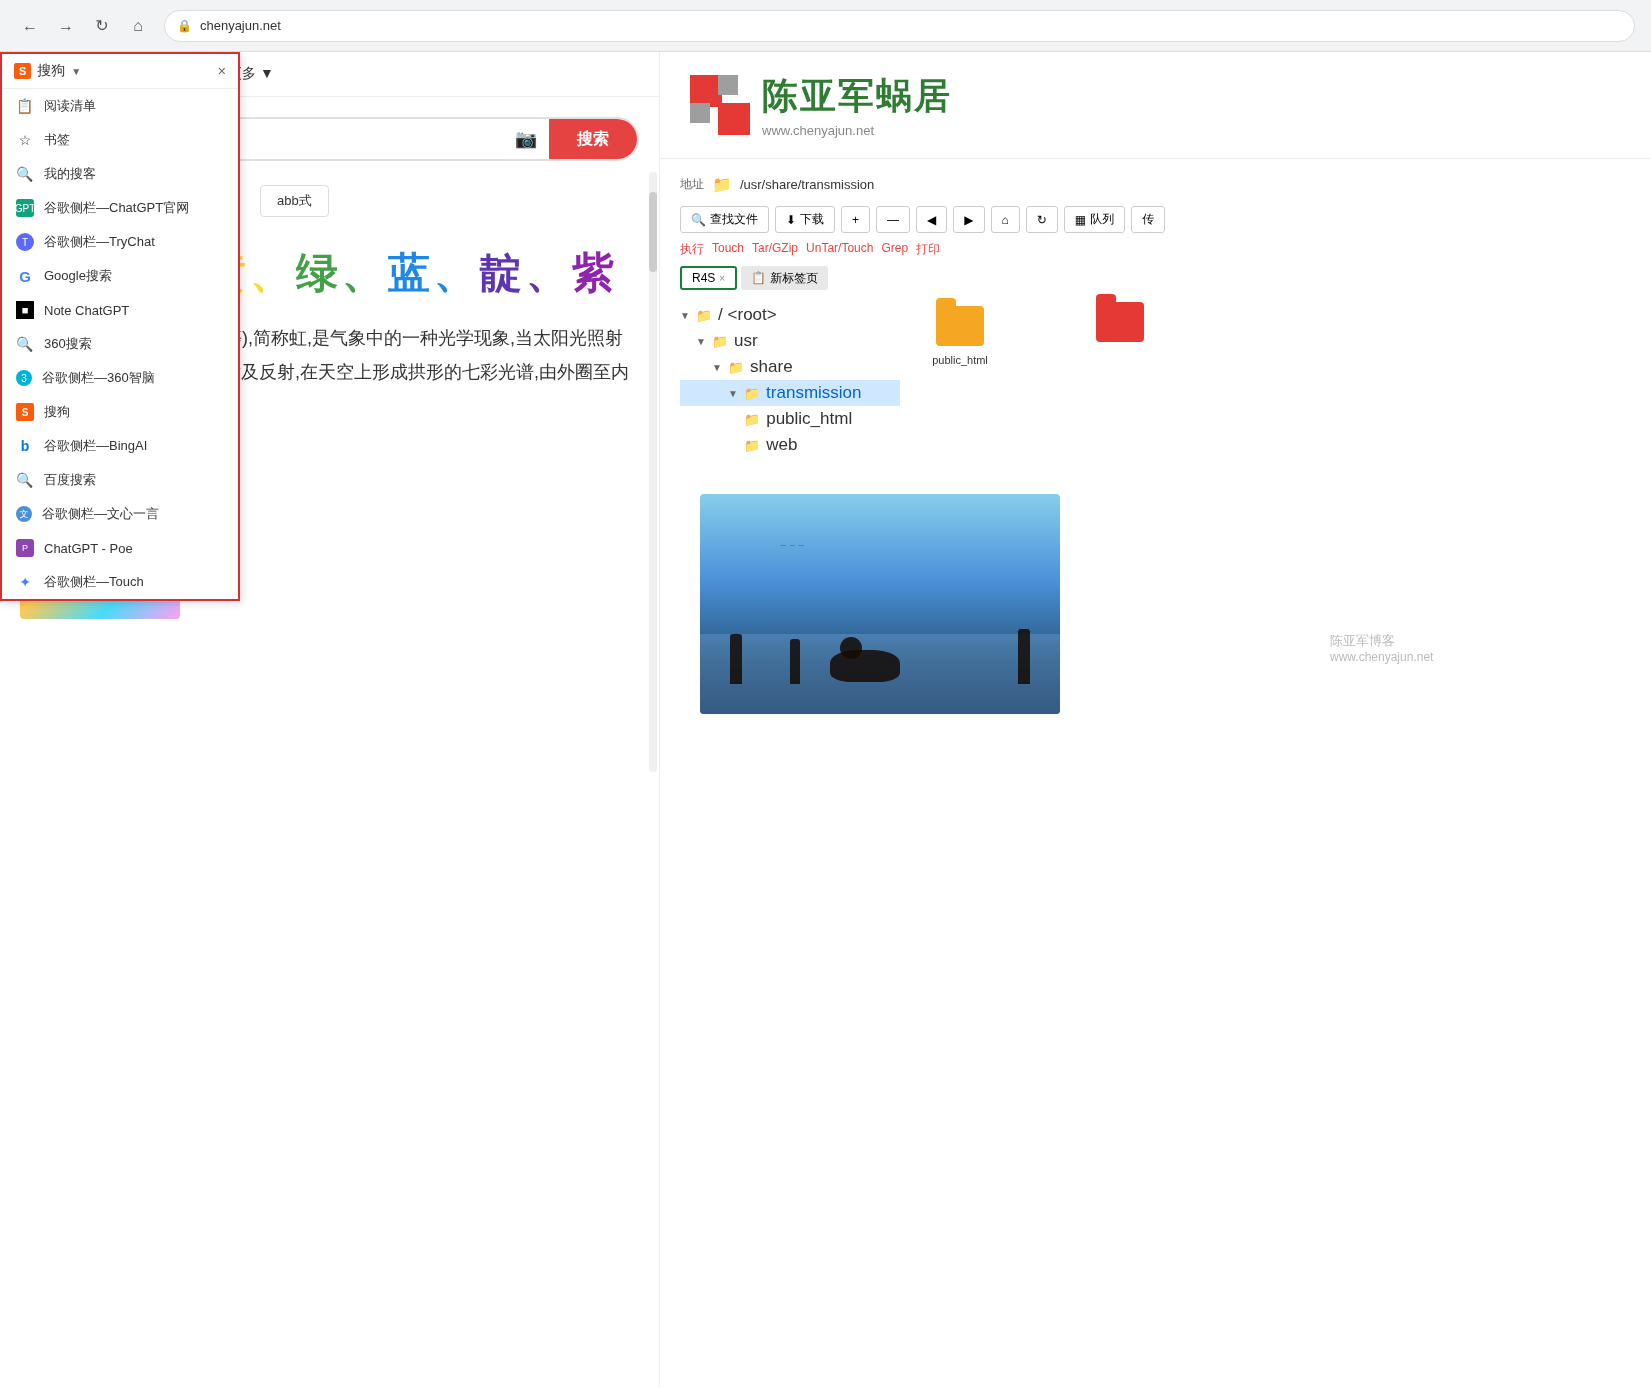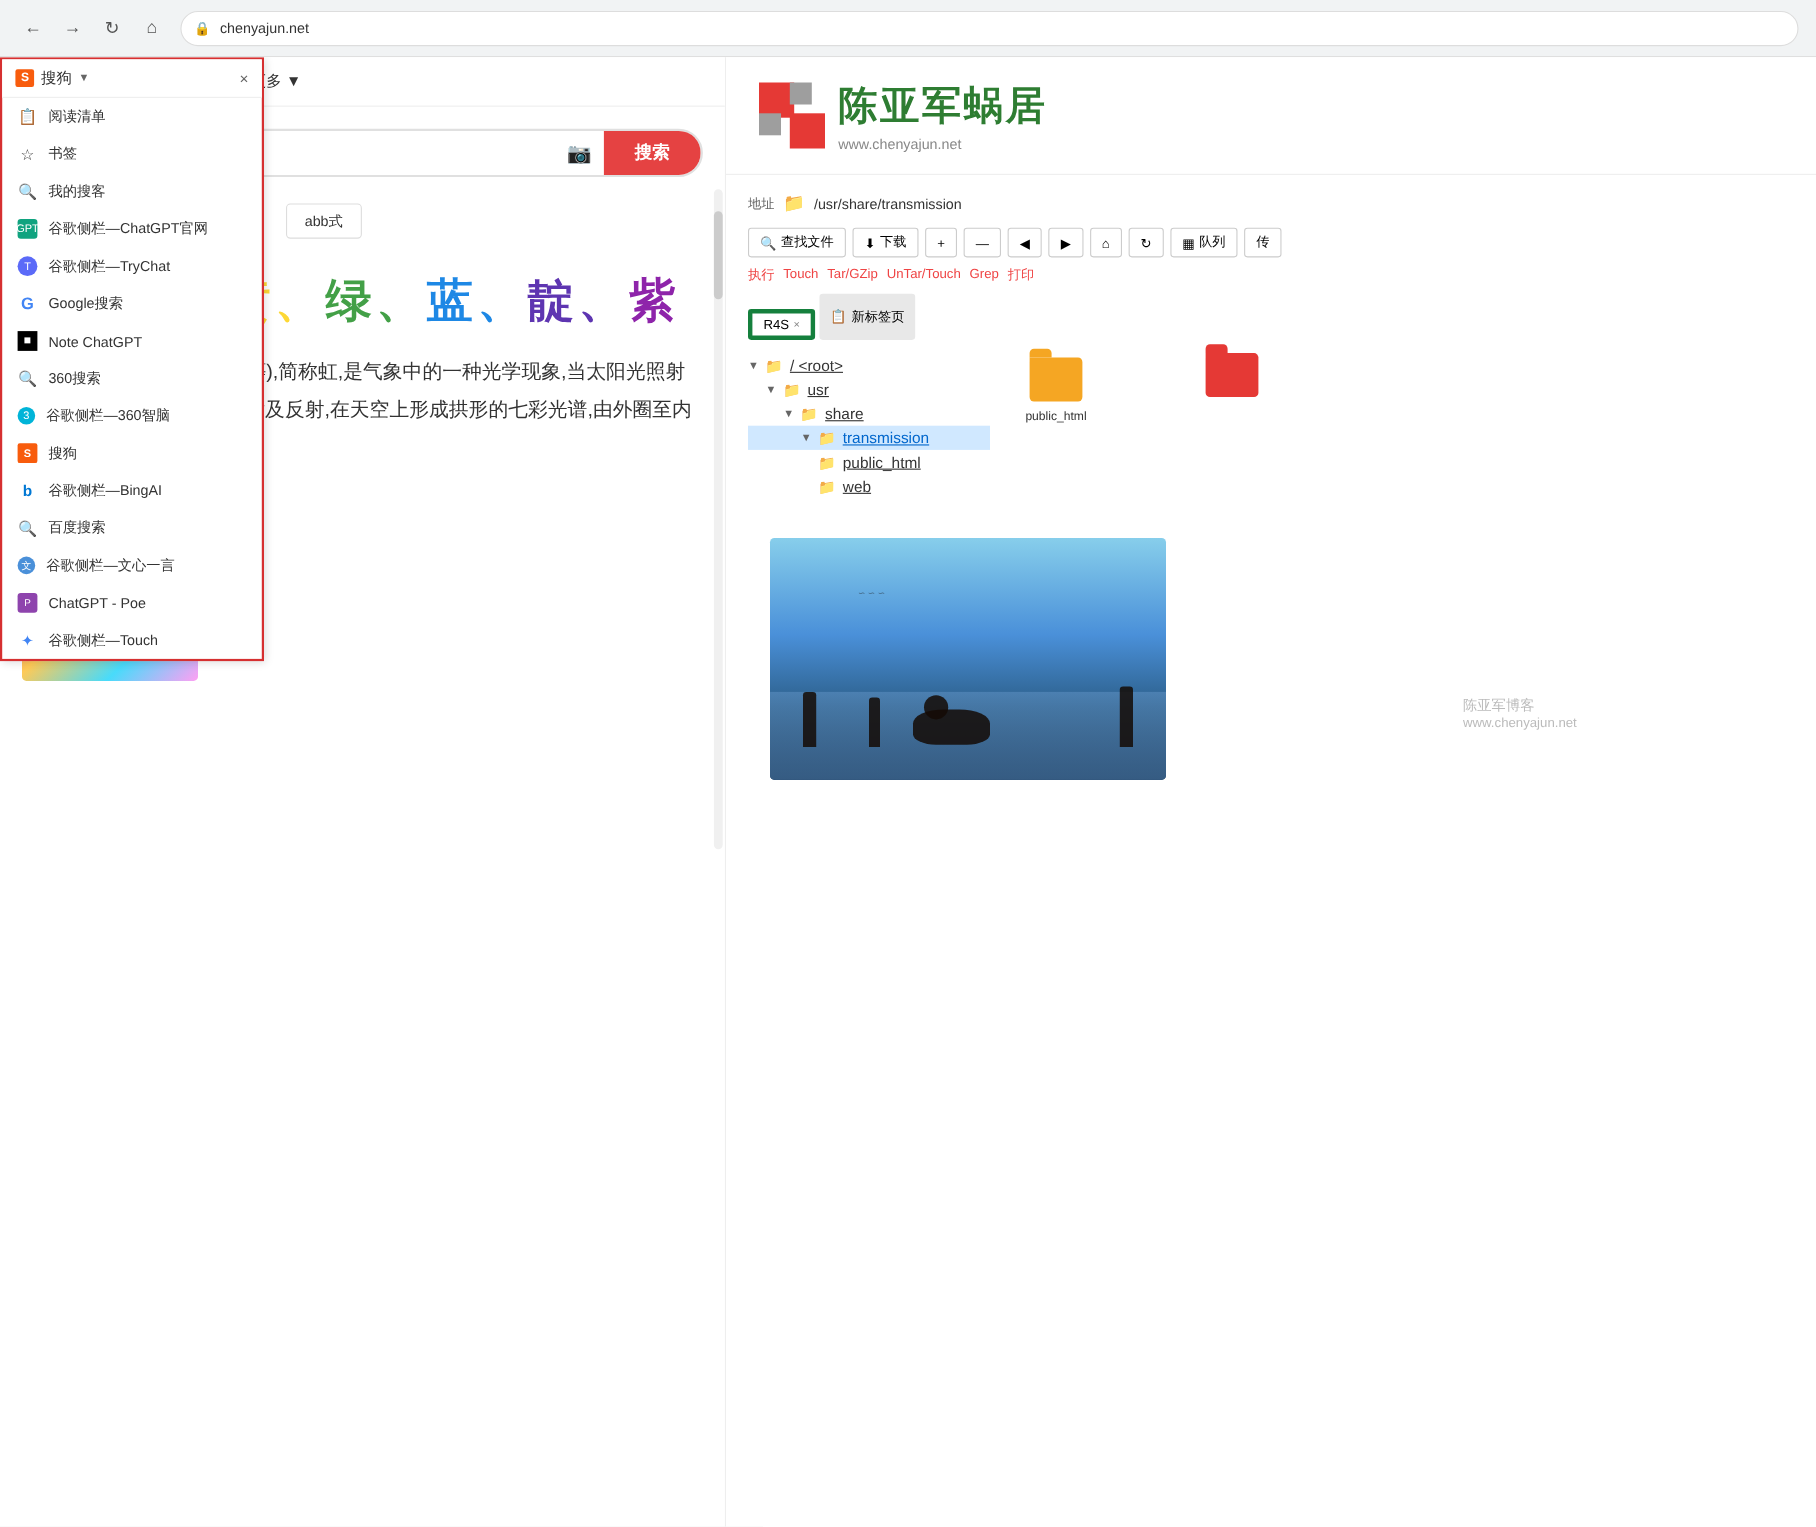--- a/index.html
+++ b/index.html
@@ -409,21 +409,21 @@
       margin-bottom: 12px;
     }
     .fm-tab {
       padding: 3px 10px;
       background: #e8e8e8;
       border-radius: 3px;
       font-size: 12px;
       cursor: pointer;
       display: flex; align-items: center; gap: 4px;
     }
-    .fm-tab.active { background: #fff; border: 4px solid #15803d; margin-top: 14px; }
+    .fm-tab.active { background: #fff; border: 2px solid #15803d; }
     .fm-tab-close { font-size: 10px; color: #888; }
 
     
     .file-tree-container {
       display: flex;
       gap: 20px;
     }
     .file-tree {
       width: 220px;
     }
@@ -433,21 +433,21 @@
       gap: 6px;
       padding: 3px 0;
       font-size: 13px;
       cursor: pointer;
     }
     .tree-indent { padding-left: 16px; }
     .tree-indent2 { padding-left: 32px; }
     .tree-indent3 { padding-left: 48px; }
     .tree-chevron { font-size: 10px; color: #666; }
     .tree-folder { color: #f5a623; }
-    .tree-label { color: #333; font-size: 14px; text-decoration: underline; }
+    .tree-label { color: #333; font-size: 17px; }
 
     .file-grid {
       flex: 1;
       display: flex;
       flex-direction: column;
       gap: 12px;
     }
     .file-grid-item {
       display: flex;
       flex-direction: column;

